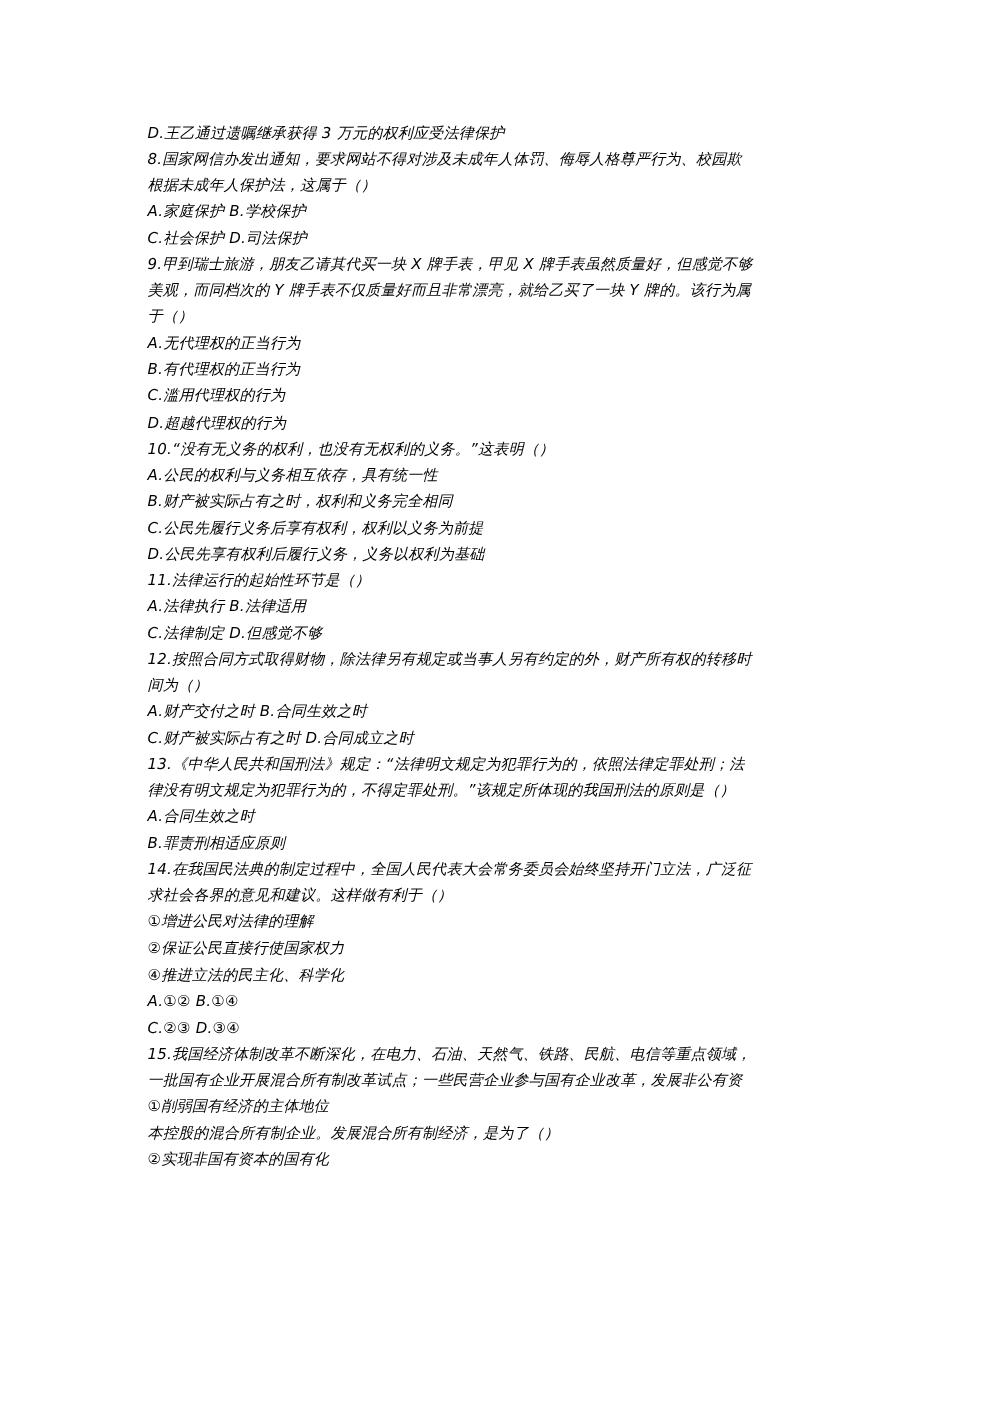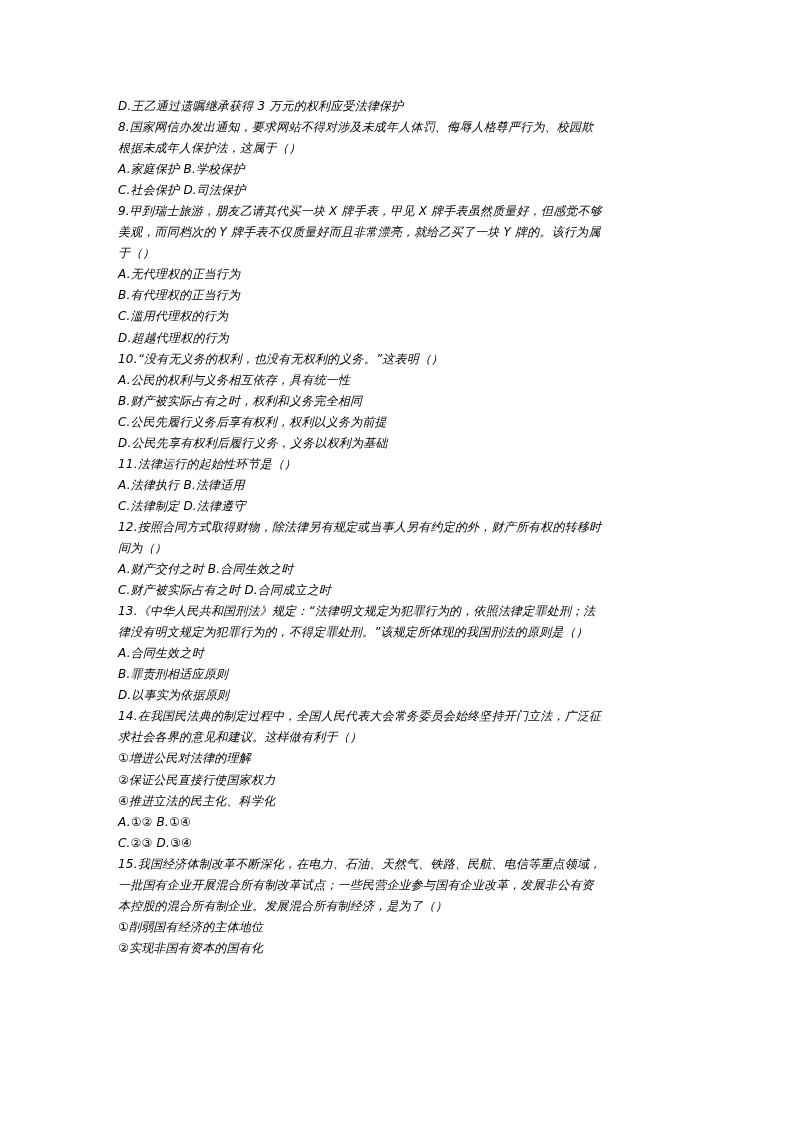--- a/index.html
+++ b/index.html
@@ -46,35 +46,34 @@
   <div class="line">B.有代理权的正当行为</div>
   <div class="line">C.滥用代理权的行为</div>
   <div class="line">D.超越代理权的行为</div>
   <div class="line">10.“没有无义务的权利，也没有无权利的义务。”这表明（）</div>
   <div class="line">A.公民的权利与义务相互依存，具有统一性</div>
   <div class="line">B.财产被实际占有之时，权利和义务完全相同</div>
   <div class="line">C.公民先履行义务后享有权利，权利以义务为前提</div>
   <div class="line">D.公民先享有权利后履行义务，义务以权利为基础</div>
   <div class="line">11.法律运行的起始性环节是（）</div>
   <div class="line">A.法律执行   B.法律适用</div>
-  <div class="line">C.法律制定   D.法律遵守</div>
+  <div class="line">C.法律制定   D.但感觉不够</div>
   <div class="line">12.按照合同方式取得财物，除法律另有规定或当事人另有约定的外，财产所有权的转移时</div>
   <div class="line">间为（）</div>
   <div class="line">A.财产交付之时   B.合同生效之时</div>
   <div class="line">C.财产被实际占有之时      D.合同成立之时</div>
   <div class="line">13.《中华人民共和国刑法》规定：“法律明文规定为犯罪行为的，依照法律定罪处刑；法</div>
   <div class="line">律没有明文规定为犯罪行为的，不得定罪处刑。”该规定所体现的我国刑法的原则是（）</div>
   <div class="line">A.合同生效之时</div>
   <div class="line">B.罪责刑相适应原则</div>
-  <div class="line">D.以事实为依据原则</div>
   <div class="line">14.在我国民法典的制定过程中，全国人民代表大会常务委员会始终坚持开门立法，广泛征</div>
   <div class="line">求社会各界的意见和建议。这样做有利于（）</div>
   <div class="line">①增进公民对法律的理解</div>
   <div class="line">②保证公民直接行使国家权力</div>
   <div class="line">④推进立法的民主化、科学化</div>
   <div class="line">A.①②   B.①④</div>
   <div class="line">C.②③   D.③④</div>
   <div class="line">15.我国经济体制改革不断深化，在电力、石油、天然气、铁路、民航、电信等重点领域，</div>
   <div class="line">一批国有企业开展混合所有制改革试点；一些民营企业参与国有企业改革，发展非公有资</div>
+  <div class="line">①削弱国有经济的主体地位</div>
   <div class="line">本控股的混合所有制企业。发展混合所有制经济，是为了（）</div>
-  <div class="line">①削弱国有经济的主体地位</div>
   <div class="line">②实现非国有资本的国有化</div>
 </div>
 
 </body></html>

